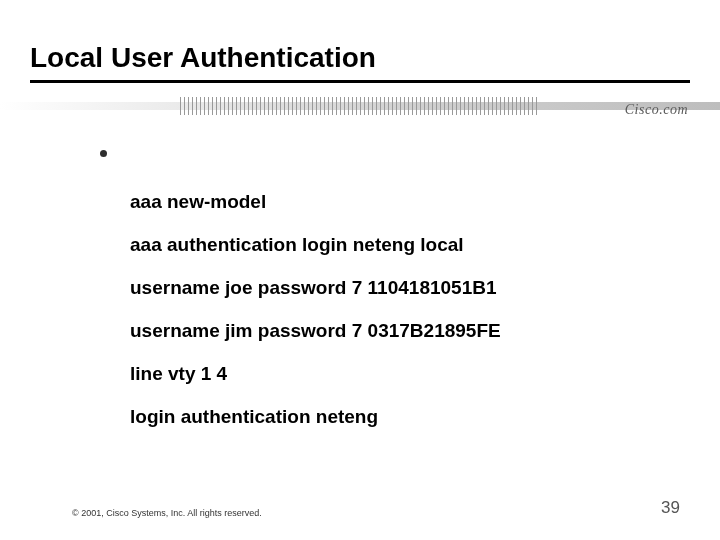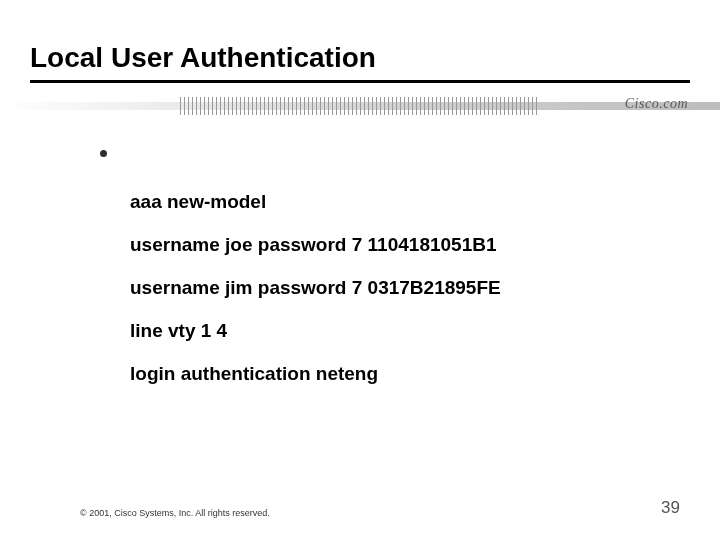--- a/index.html
+++ b/index.html
@@ -27,21 +27,21 @@
     background: linear-gradient(to right, #fff 0%, #e6e6e6 30%, #cfcfcf 60%, #bdbdbd 100%);
   }
   .ticks {
     position: absolute; right: 155px; top: 2px; width: 385px; height: 20px;
     display: flex; justify-content: flex-start; align-items: center;
   }
   .tick {
     width: 1px; height: 18px; background: #999; margin-right: 3px;
   }
   .cisco-label {
-    position: absolute; right: 32px; top: 96px; font-size: 14px; color: #5a5a5a;
+    position: absolute; right: 32px; top: 102px; font-size: 14px; color: #5a5a5a;
     font-style: italic; font-family: "Times New Roman", serif;
     letter-spacing: 0.5px;
   }
   .content {
     position: absolute; top: 138px; left: 100px; width: 560px;
   }
   .bullet-row { display: flex; align-items: flex-start; }
   .bullet-dot {
     width: 7px; height: 7px; border-radius: 50%; background: #2e2e2e;
     margin-top: 12px; margin-right: 14px; flex: 0 0 auto;
@@ -50,21 +50,21 @@
     font-size: 24px; font-weight: bold; color: #000;
   }
   .config-lines {
     margin-top: 34px; margin-left: 30px;
   }
   .config-line {
     font-size: 19px; font-weight: bold; color: #000;
     margin-bottom: 21px;
   }
   .footer-left {
-    position: absolute; left: 80px; bottom: 22px;
+    position: absolute; left: 72px; bottom: 22px;
     font-size: 9px; color: #333;
   }
   .footer-right {
     position: absolute; right: 40px; bottom: 22px;
     font-size: 17px; color: #555; text-align: center;
   }
 </style>
 </head>
 <body>
 
@@ -169,20 +169,21 @@
     </div>
   </div>
   <div class="cisco-label">Cisco.com</div>
 
   <div class="content">
     <div class="bullet-row">
       <div class="bullet-dot"></div>
     </div>
     <div class="config-lines">
       <div class="config-line">aaa new-model</div>
+      <div class="config-line">aaa authentication login neteng local</div>
       <div class="config-line">username joe password 7 1104181051B1</div>
       <div class="config-line">username jim password 7 0317B21895FE</div>
       <div class="config-line">line vty 1 4</div>
       <div class="config-line">login authentication neteng</div>
     </div>
   </div>
 
   <div class="footer-left">© 2001, Cisco Systems, Inc. All rights reserved.</div>
   <div class="footer-right">39</div>
 

